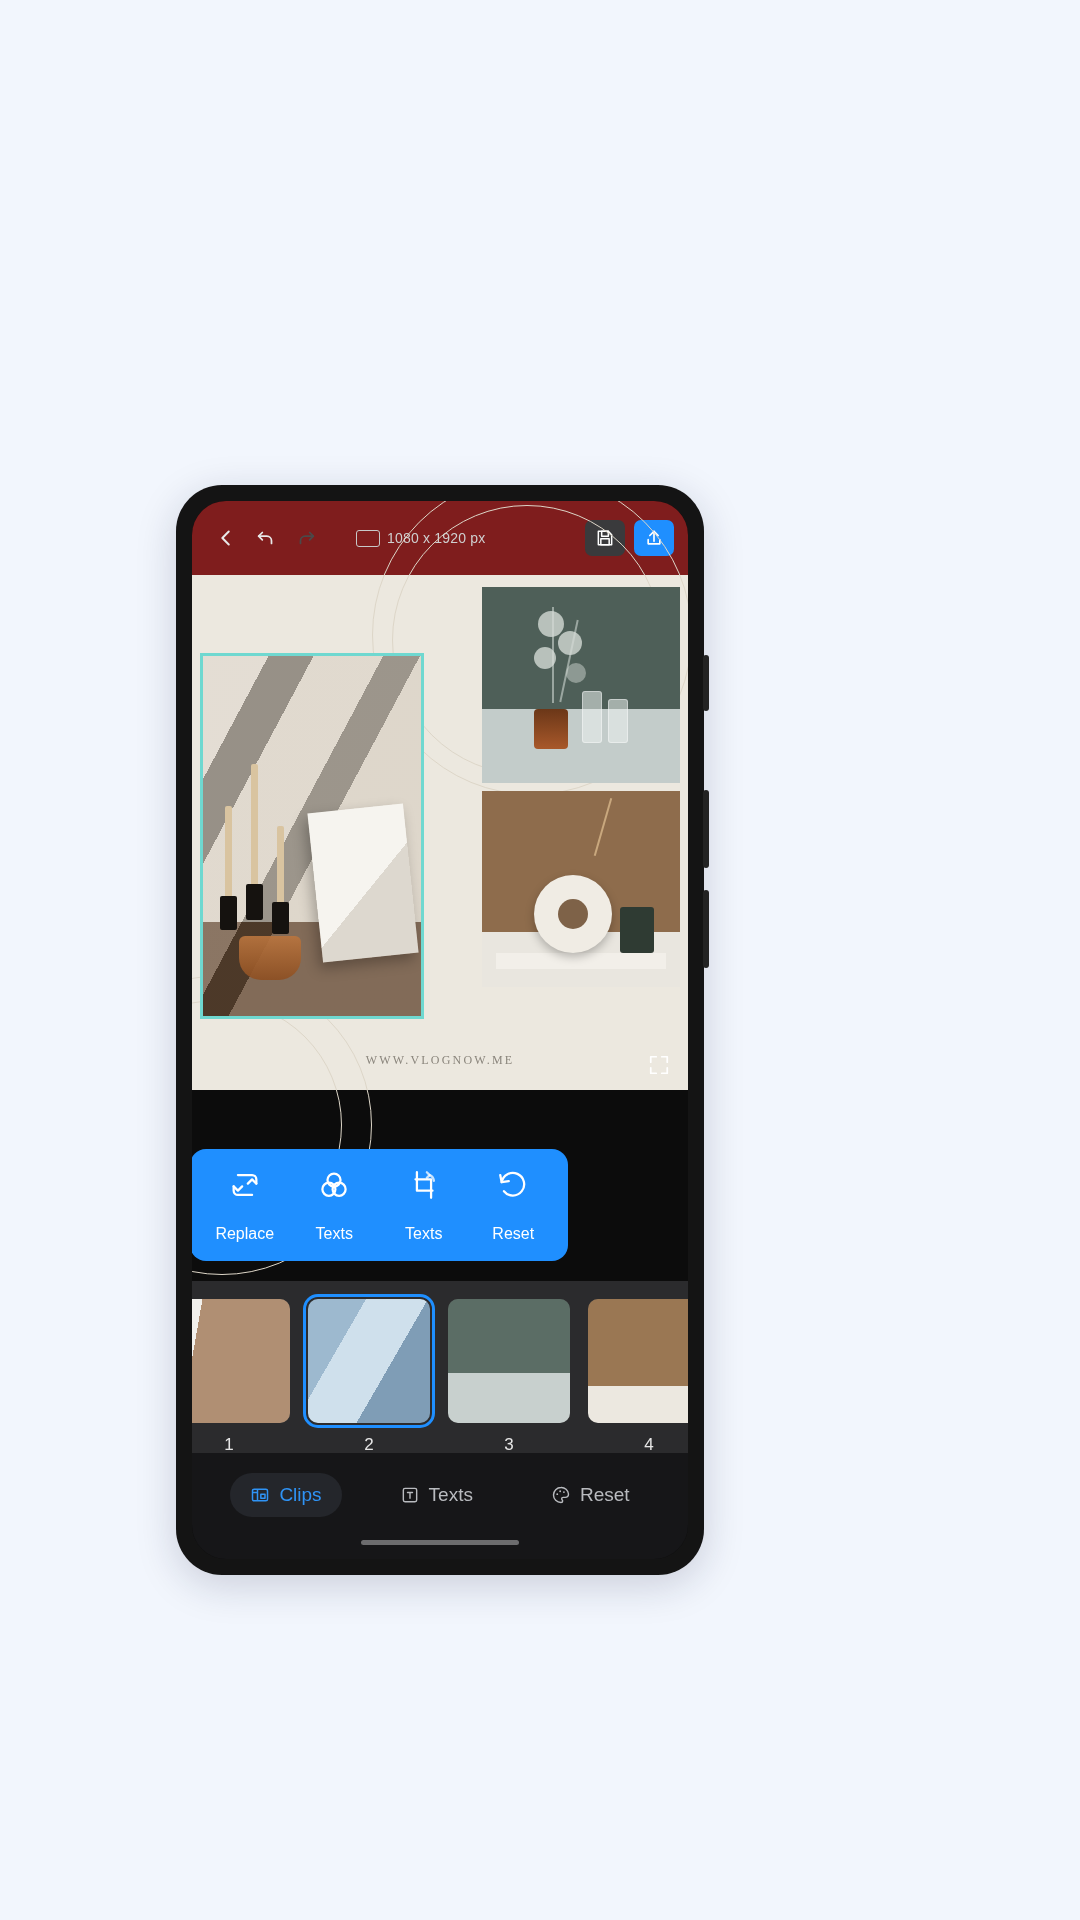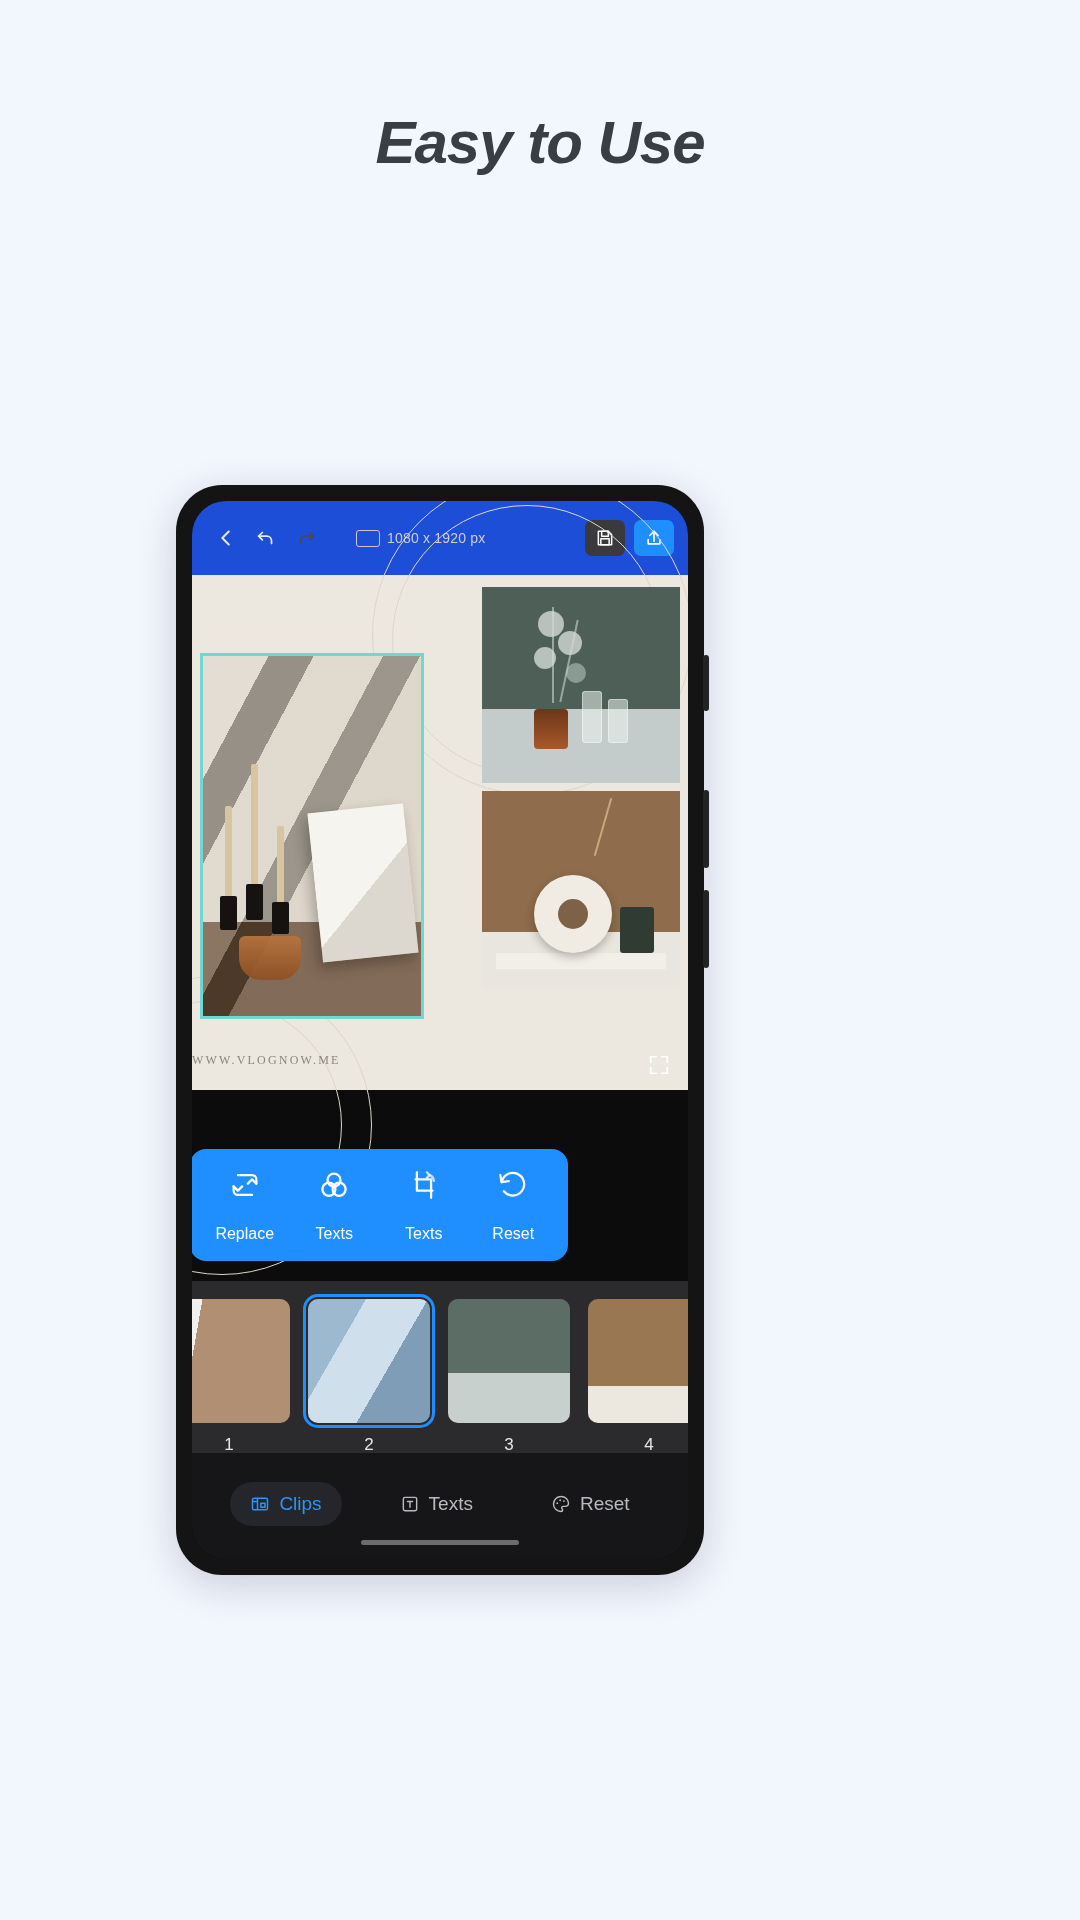--- a/index.html
+++ b/index.html
@@ -76,21 +76,21 @@
   .side-btn.b2 { top: 305px; height: 78px; }
   .side-btn.b3 { top: 405px; height: 78px; }
 
   
   .toolbar {
     position: absolute;
     left: 0; top: 0;
     width: 496px; height: 74px;
     display: flex; align-items: center;
     padding: 0 14px;
-    background: #1d4ed8;
+    background: #7f1d1d;
   }
   .tb-icon {
     width: 40px; height: 40px;
     display: flex; align-items: center; justify-content: center;
     color: #e8e8e8;
   }
   .tb-icon.dim { color: #4a4a4a; }
   .tb-canvas {
     display: flex; align-items: center; gap: 7px;
     margin-left: 30px;
@@ -207,20 +207,21 @@
     background: #2f3b33;
   }
   .shelf {
     position: absolute; left: 14px; right: 14px; bottom: 18px;
     height: 16px; background: #f2efe9;
   }
 
   .watermark {
     position: absolute;
     left: 0; bottom: 22px; width: 100%;
+    text-align: center;
     font-family: "Liberation Serif", serif;
     font-size: 12px;
     letter-spacing: 2.2px;
     color: #8a857c;
   }
 
   .expand-btn {
     position: absolute;
     right: 14px; bottom: 10px;
     width: 30px; height: 30px;
@@ -283,21 +284,21 @@
         background: linear-gradient(#9a7753 0 70%, #ece8e0 70% 100%); }
 
   
   .tabbar {
     position: absolute;
     left: 0; bottom: 0;
     width: 496px; height: 106px;
     background: #161618;
     display: flex; align-items: flex-start; justify-content: center;
     gap: 38px;
-    padding-top: 29px;
+    padding-top: 20px;
   }
   .tab {
     display: flex; align-items: center; gap: 9px;
     padding: 11px 20px;
     border-radius: 22px;
     color: #b9bbbf;
     font-size: 19px;
   }
   .tab.active { background: #24262b; color: #2f93f5; }
   .home-bar {
@@ -308,21 +309,20 @@
     border-radius: 3px;
     background: #6c6c6e;
   }
   svg { display: block; }
 </style>
 </head>
 <body>
 
 <div id="stage">
 
-  <div class="promo-title">Easy to Use</div>
 
   <div class="phone">
     <div class="side-btn b1"></div>
     <div class="side-btn b2"></div>
     <div class="side-btn b3"></div>
 
     <div class="phone-screen">
 
       <div class="toolbar">
         <div class="tb-icon">

